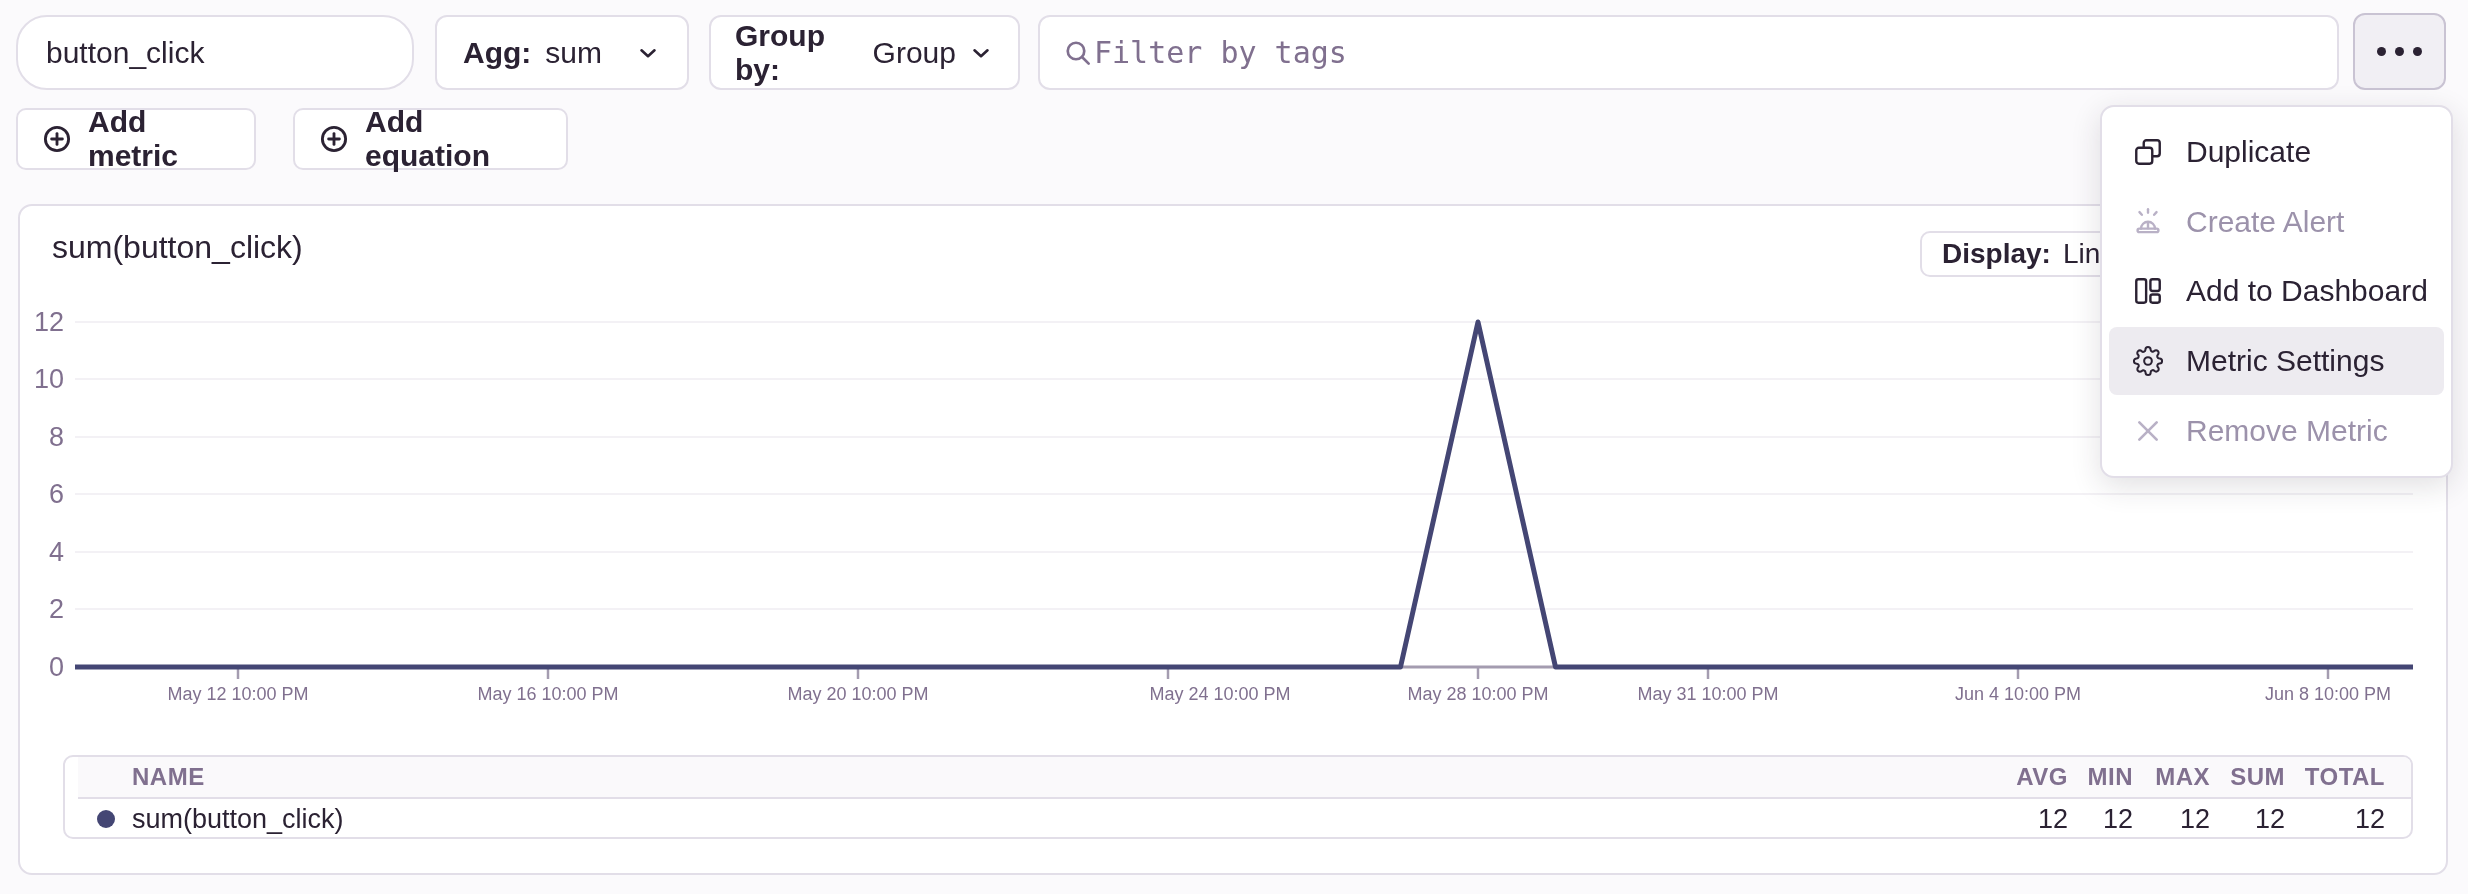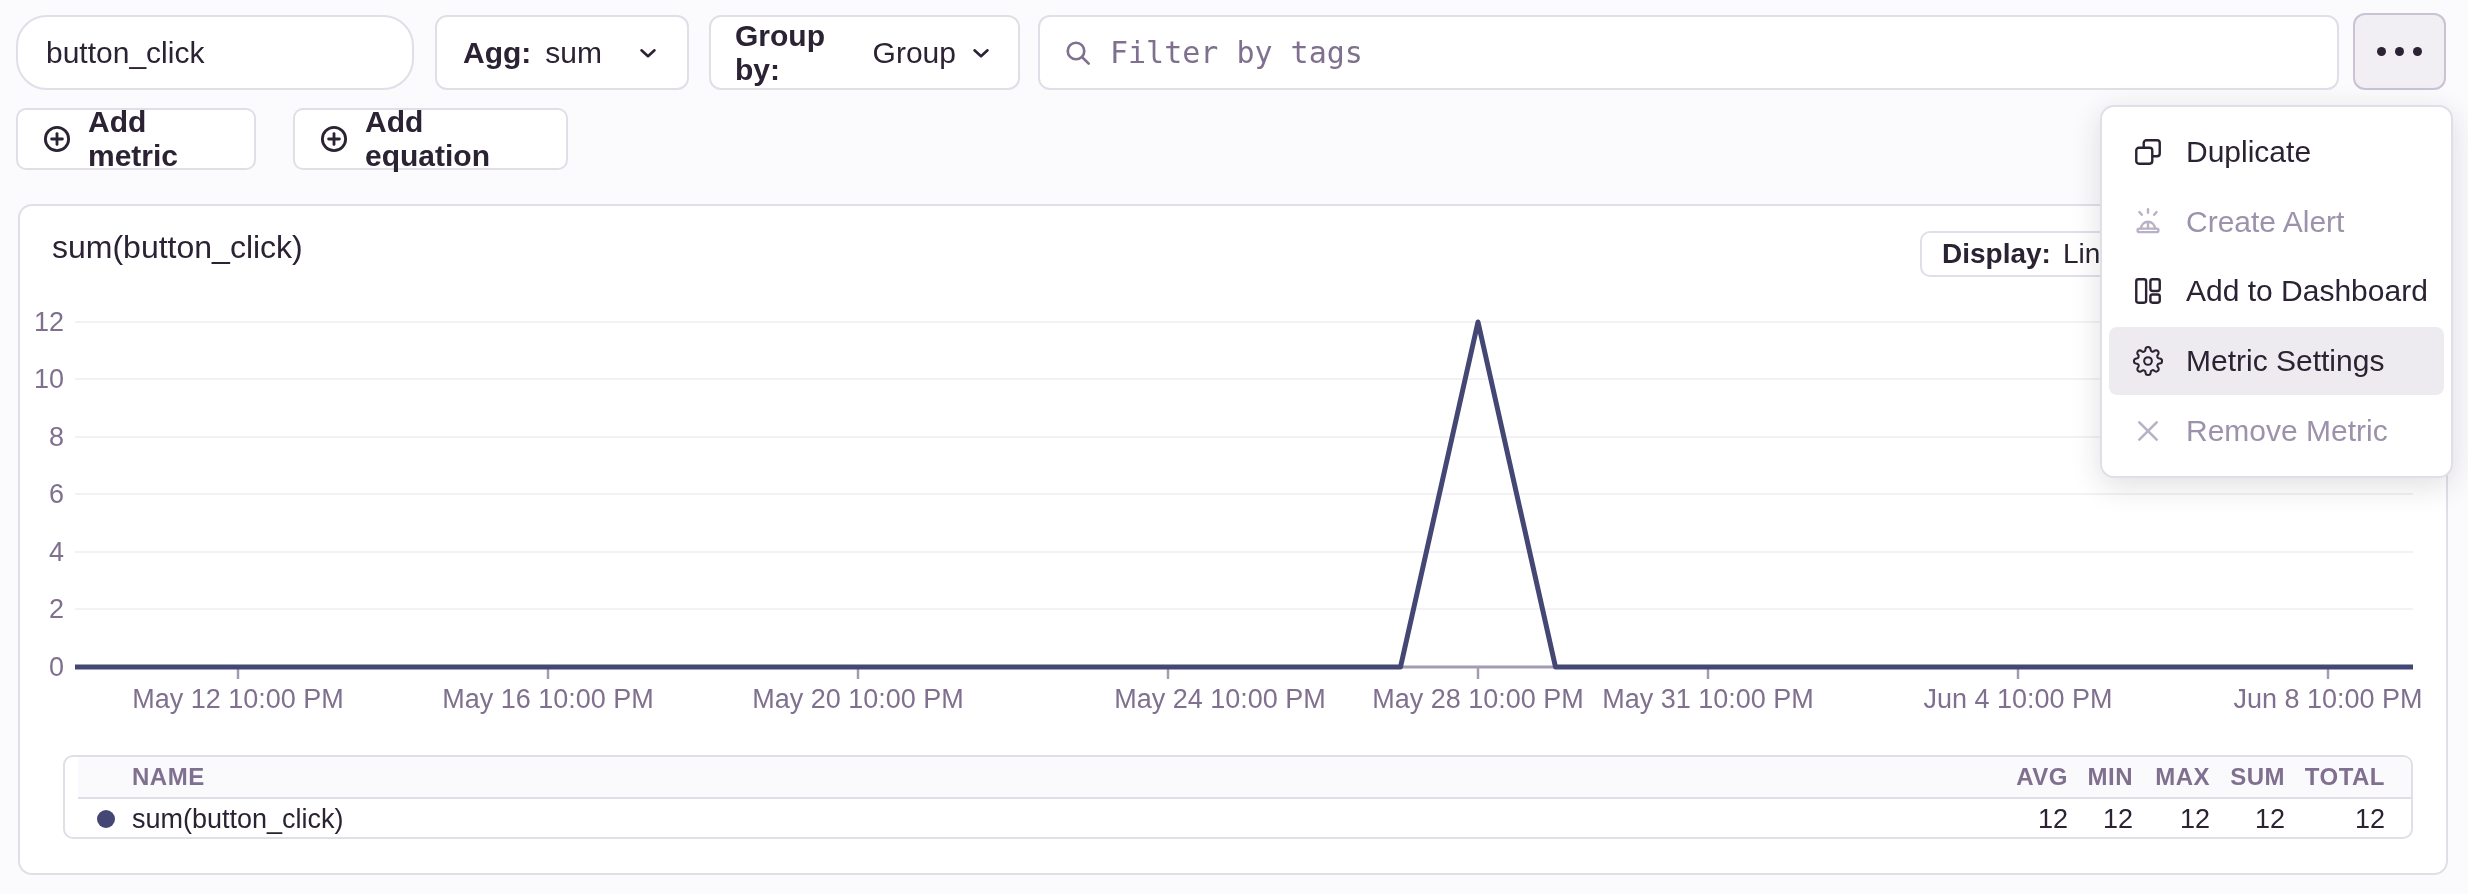--- a/index.html
+++ b/index.html
@@ -22,21 +22,21 @@
   .metric-input {
     left:16px; width:398px; padding:0 28px;
     font-family:"Liberation Sans", sans-serif; font-size:30px; color:#2B2233;
     outline:none;
     border-radius:31px;
   }
   .agg-btn   { left:435px; width:254px; padding:0 26px; gap:14px; cursor:pointer;align-items:center; }
   .group-btn { left:709px; width:311px; padding:16px 24px; gap:12px; cursor:pointer; }
   .bold-label { font-weight:700; }
   .ctl .chev { margin-left:auto; color:#2B2233; }
-  .filter-box { left:1038px; width:1301px; padding:16px 22px; gap:16px; }
+  .filter-box { left:1038px; width:1301px; padding:16px 22px; }
   .filter-box input {
     flex:1; border:none; outline:none; background:transparent;
     font-family:"DejaVu Sans Mono", monospace; font-size:30px; color:#2B2233;
   }
   .filter-box input::placeholder { color:#80708F; }
   .more-btn {
     position:absolute; left:2353px; top:13px; width:93px; height:77px;
     background:#F1EFF4; border:2px solid #C9C3D3; border-radius:12px;
     display:flex; align-items:center; justify-content:center; gap:9px; cursor:pointer;
   }
@@ -64,21 +64,21 @@
     display:flex; align-items:center; gap:12px; padding:0 20px;
     font-size:28px; color:#2B2233; cursor:pointer; z-index:2;
   }
   .chart-layer { position:absolute; left:0; top:0; z-index:1; pointer-events:none; }
   .y-tick {
     position:absolute; left:8px; width:56px; text-align:right;
     font-size:27px; color:#80708F; transform:translateY(-50%);
   }
   .x-tick {
     position:absolute; width:260px; text-align:center; top:684px;
-    font-size:27px; color:#80708F;
+    font-size:18px; color:#80708F;
   }
 
   
   .sum-table {
     position:absolute; left:63px; top:755px; width:2350px; height:84px;
     border:2px solid #E2DEE8; border-radius:10px; background:#fff; overflow:hidden;
     font-size:27px; z-index:1;padding-left:13px;
   }
   .sum-head {
     height:42px; background:#FAF9FB; border-bottom:2px solid #E2DEE8;

